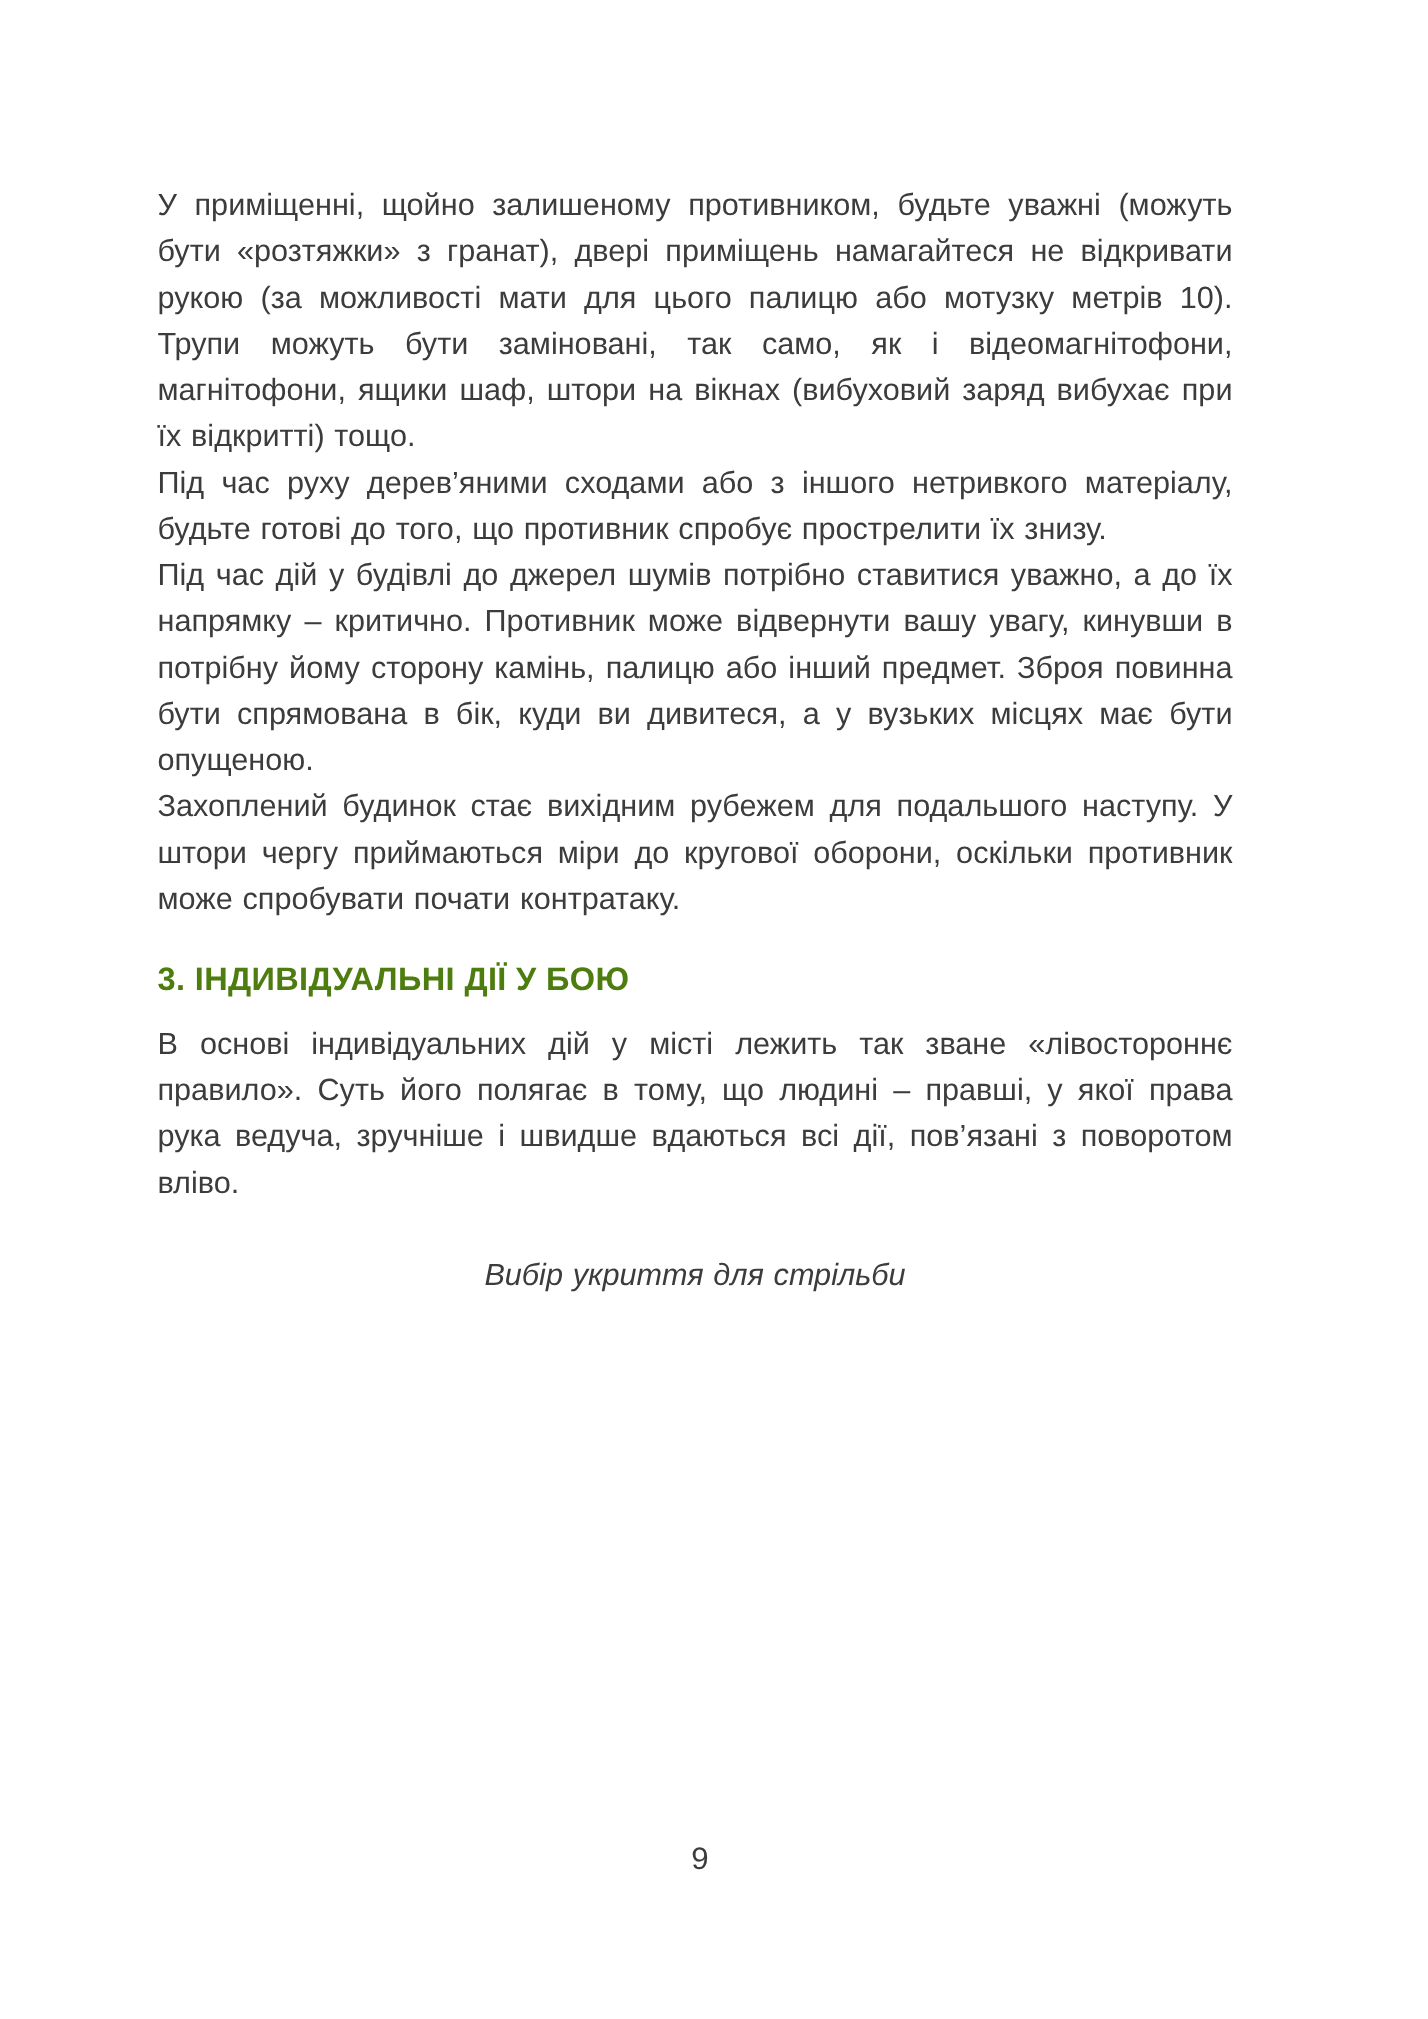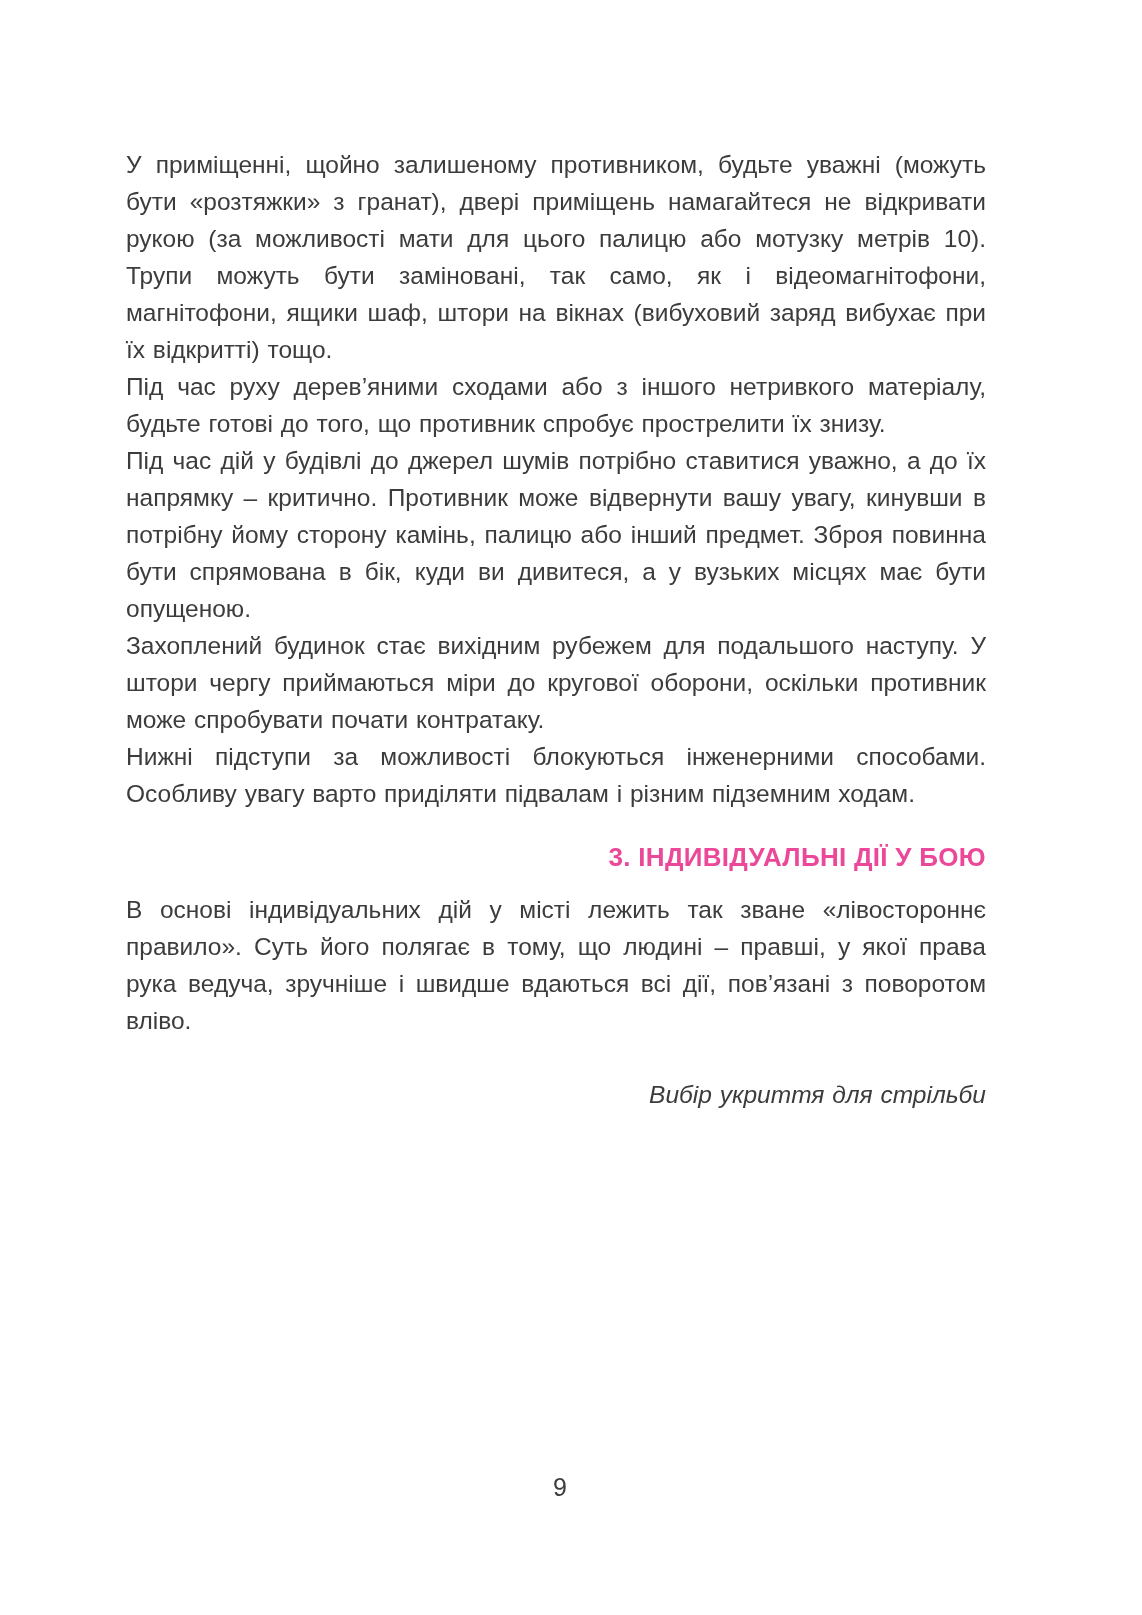--- a/index.html
+++ b/index.html
@@ -26,47 +26,46 @@
       hyphens: auto;
     }
     .para {
       margin: 0;
       padding: 0;
       word-spacing: 1px;
     }
     .heading {
       font-size: 26px;
       font-weight: bold;
-      text-align: right;
+      text-align: left;
       margin: 27px 0 15px 0;
       letter-spacing: 0.3px;
-      color: #ec4899;
+      color: #4d7c0f;
     }
     .subheading {
       font-style: italic;
-      text-align: right;
+      text-align: center;
       margin: 37px 0 0 0;
     }
     .page-number {
       position: absolute;
       left: 130px;
       width: 860px;
       top: 1473px;
       text-align: center;
       font-size: 25px;
       color: #3c3c3c;
     }
   </style>
 </head>
 <body>
 
 <div class="content">
   <p class="para">У приміщенні, щойно залишеному противником, будьте уважні (можуть бути «розтяжки» з гранат), двері приміщень намагайтеся не відкривати рукою (за можливості мати для цього палицю або мотузку метрів 10). Трупи можуть бути заміновані, так само, як і відеомагнітофони, магнітофони, ящики шаф, штори на вікнах (вибуховий заряд вибухає при їх відкритті) тощо.</p>
   <p class="para">Під час руху дерев’яними сходами або з іншого нетривкого матеріалу, будьте готові до того, що противник спробує прострелити їх знизу.</p>
   <p class="para">Під час дій у будівлі до джерел шумів потрібно ставитися уважно, а до їх напрямку – критично. Противник може відвернути вашу увагу, кинувши в потрібну йому сторону камінь, палицю або інший предмет. Зброя повинна бути спрямована в бік, куди ви дивитеся, а у вузьких місцях має бути опущеною.</p>
   <p class="para">Захоплений будинок стає вихідним рубежем для подальшого наступу. У штори чергу приймаються міри до кругової оборони, оскільки противник може спробувати почати контратаку.</p>
-  <p class="para">Нижні підступи за можливості блокуються інженерними способами. Особливу увагу варто приділяти підвалам і різним підземним ходам.</p>
   <h2 class="heading">3. ІНДИВІДУАЛЬНІ ДІЇ У БОЮ</h2>
   <p class="para">В основі індивідуальних дій у місті лежить так зване «лівостороннє правило». Суть його полягає в тому, що людині – правші, у якої права рука ведуча, зручніше і швидше вдаються всі дії, пов’язані з поворотом вліво.</p>
   <p class="para subheading">Вибір укриття для стрільби</p>
 </div>
 
 <div class="page-number">9</div>
 
 </body></html>

